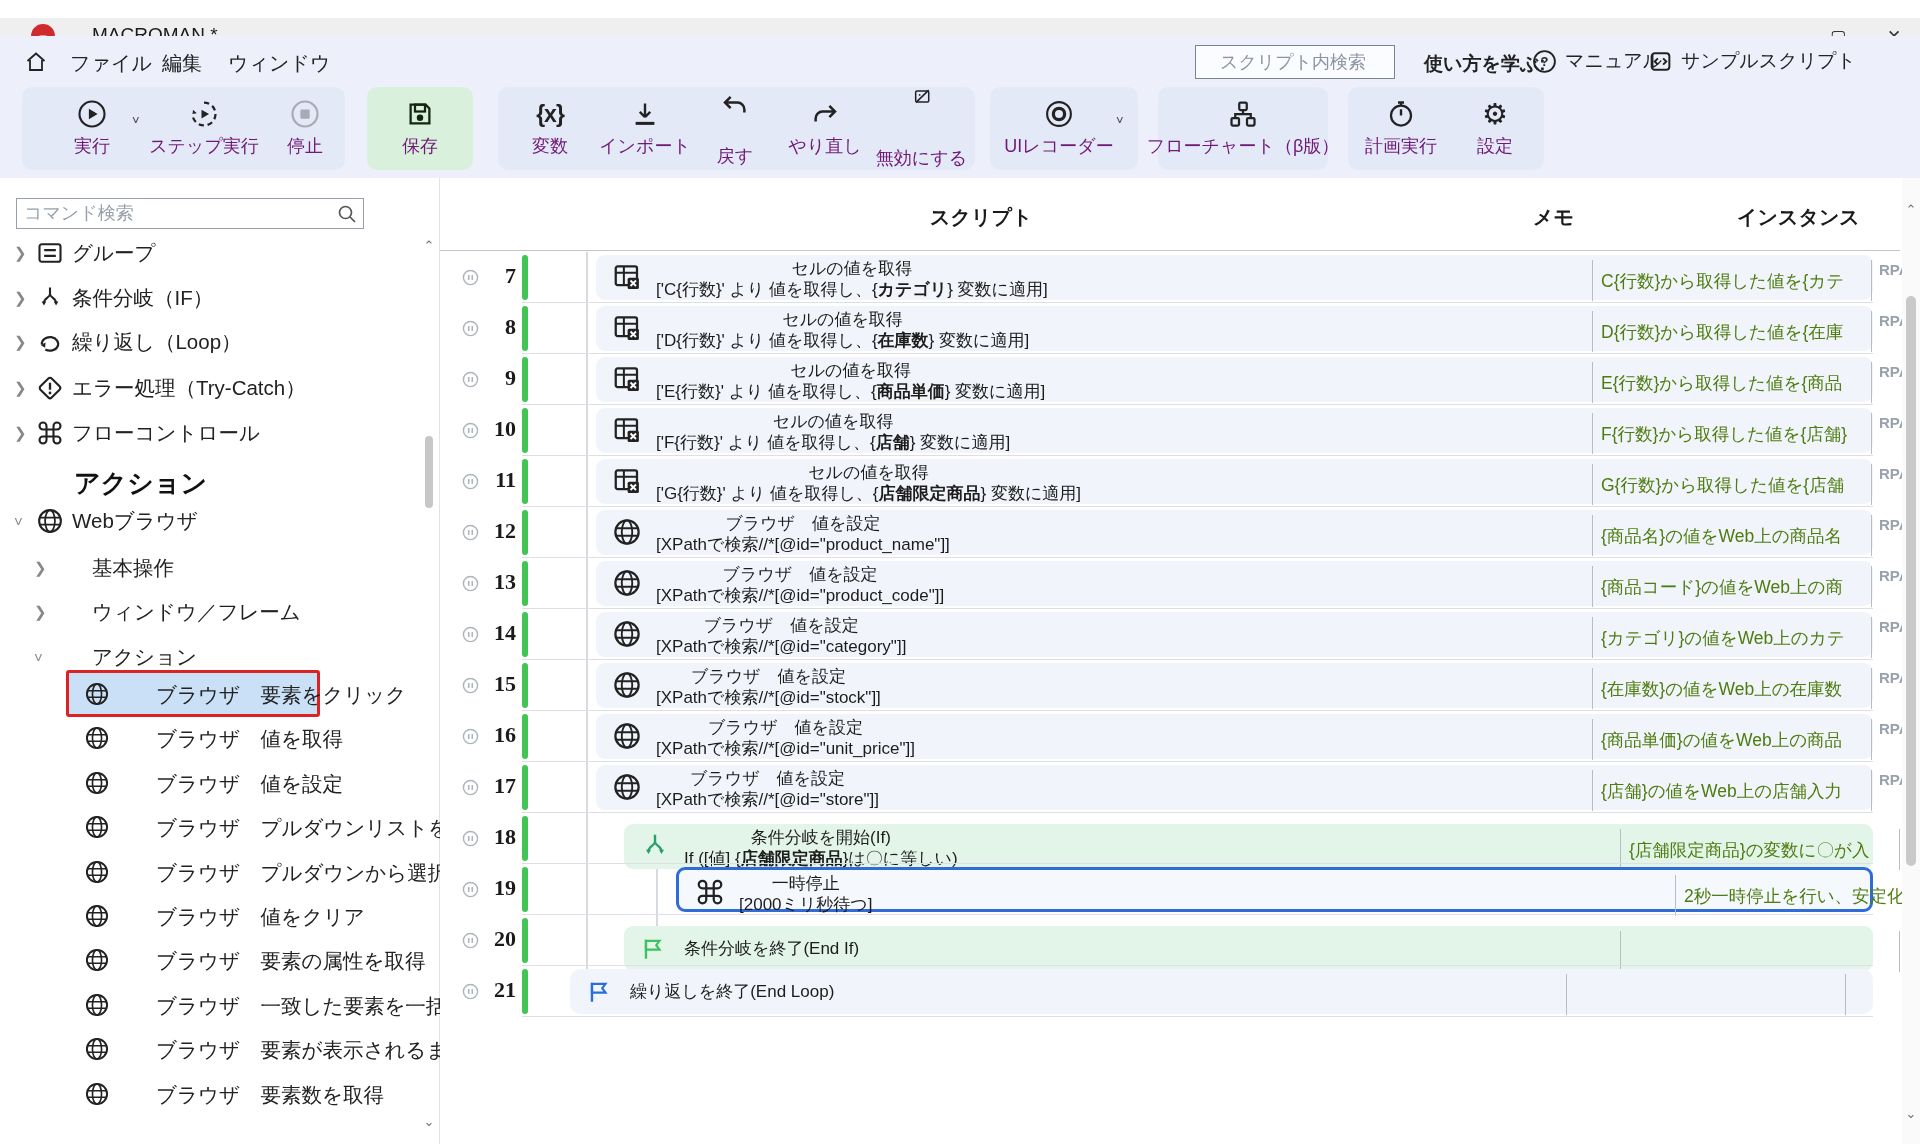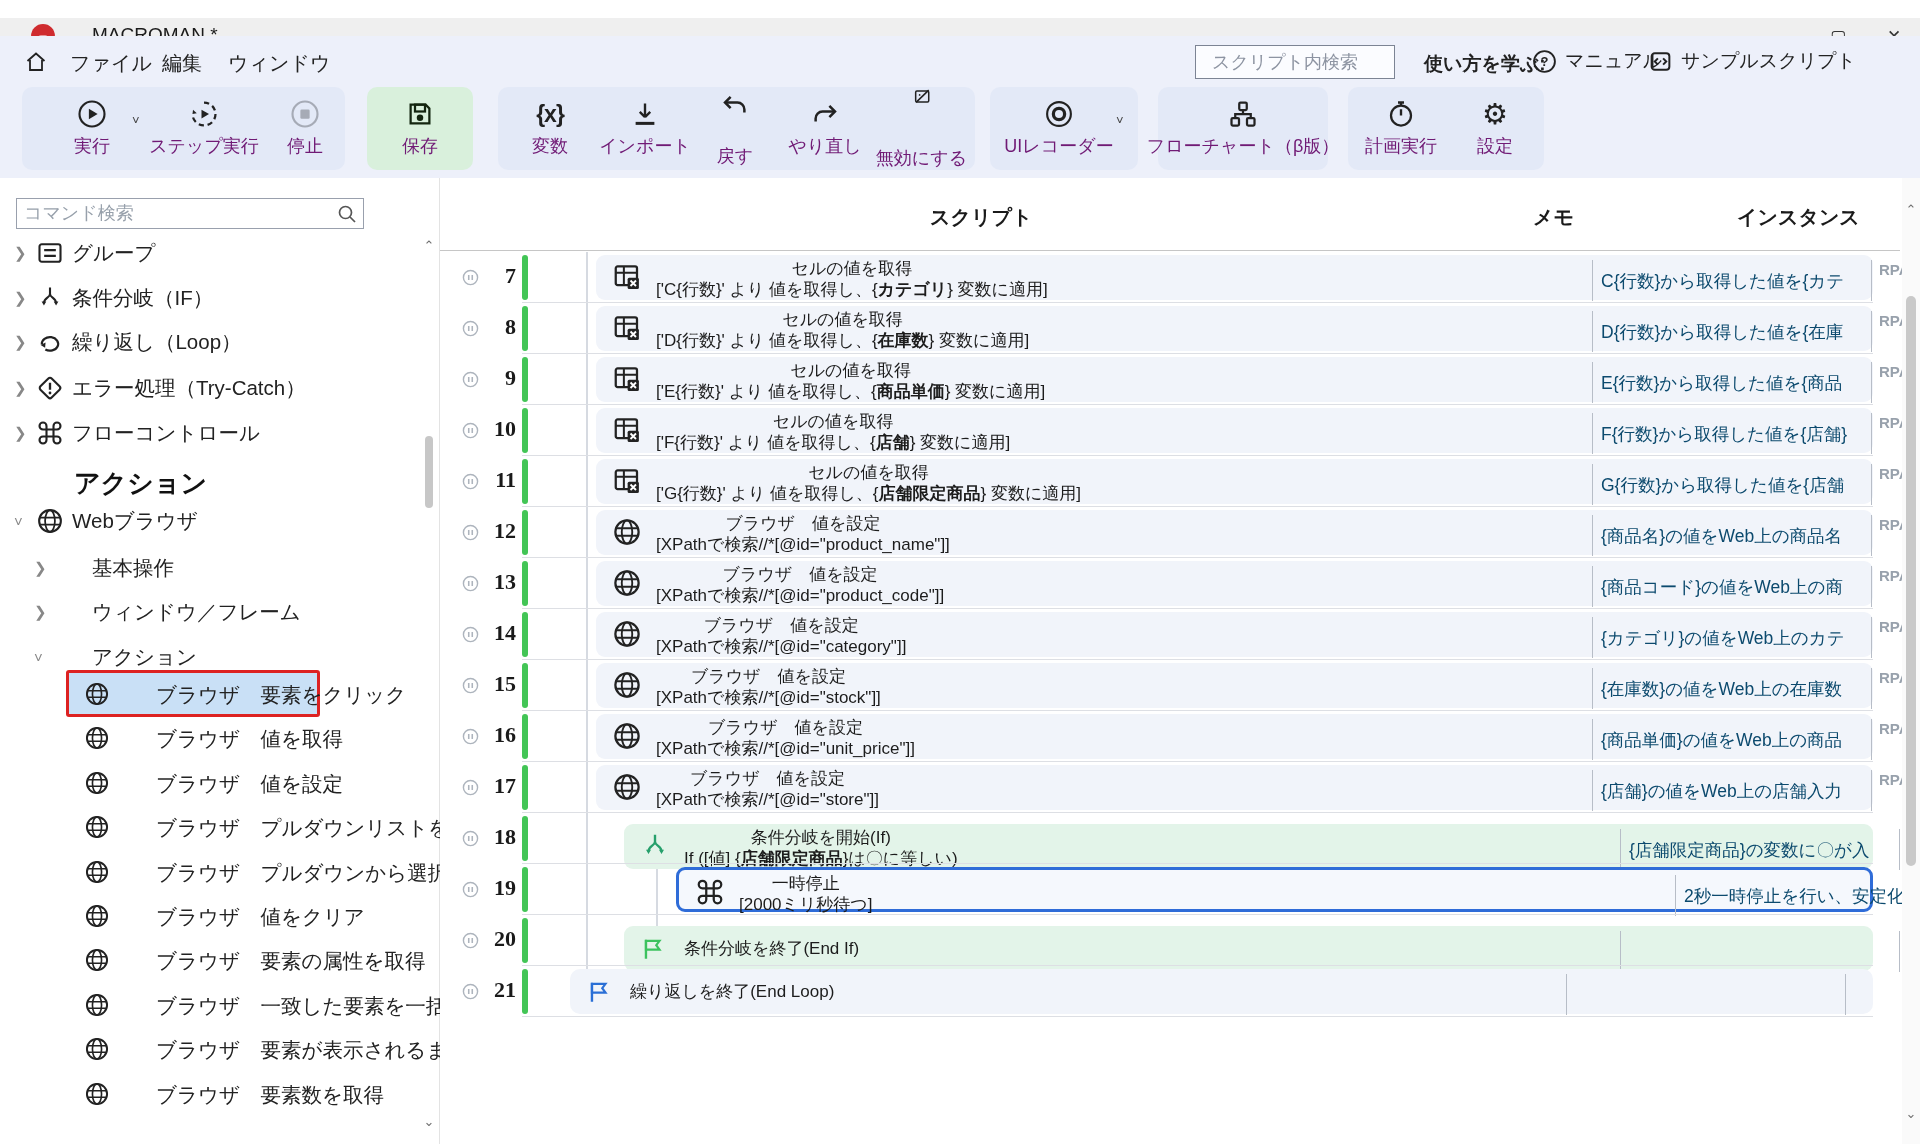--- a/index.html
+++ b/index.html
@@ -17,21 +17,21 @@
 
   
   #topbar { position:absolute; left:0; top:36px; width:1920px; height:142px; background:#edf0fa; }
   .menu-item { position:absolute; top:14px; font-size:20px; color:#222; }
   #home-ic { position:absolute; left:24px; top:14px; }
   #mi-file { left:70px; } #mi-edit { left:162px; } #mi-window { left:228px; }
 
   #script-search { position:absolute; left:1195px; top:9px; width:200px; height:34px; background:#fbfcff;
     border:1.5px solid #7c8494; display:flex; align-items:center; }
   #script-search input { flex:1; border:0; outline:0; background:transparent; font-size:18px; color:#444;
-    padding-left:16px; font-family:inherit; }
+    padding-left:24px; font-family:inherit; }
   #script-search input::placeholder { color:#8d94a2; }
   #learn-label { position:absolute; left:1424px; top:15px; font-size:19px; color:#222; font-weight:600; }
   #manual { position:absolute; left:1532px; top:12px; display:flex; align-items:center; gap:8px; font-size:19px; color:#222; }
   #sample { position:absolute; left:1648px; top:12px; display:flex; align-items:center; gap:8px; font-size:19px; color:#222; }
 
   .tgroup { position:absolute; top:51px; height:83px; background:#e3e9f7; border-radius:10px; }
   .tgroup.green { background:#d9f0dc; }
   #g1 { left:22px;  width:323px; } #g2 { left:367px; width:106px; }
   #g3 { left:498px; width:477px; } #g4 { left:990px; width:148px; }
   #g5 { left:1158px; width:170px; } #g6 { left:1348px; width:196px; }
@@ -82,21 +82,21 @@
   .card .ic-sm { top:10px; }
   .t-excel .ic-excel, .t-browser .ic-globe, .t-if .ic-if, .t-pause .ic-pause,
   .t-endif .ic-flagg, .t-endloop .ic-flagb { display:block; }
   .ctext { position:absolute; left:60px; top:3px; }
   .ctitle { font-size:17px; color:#1c1c1c; line-height:21px; white-space:nowrap;text-align:center; }
   .csub { font-size:17px; color:#1c1c1c; line-height:21px; white-space:nowrap; }
   .csub:empty { display:none; }
   .row.single .ctext { top:12px; }
   .cmemo { position:absolute; left:996px; top:5px; height:41px; width:268px; border-left:1.5px solid #b7bdc7;
     display:flex; align-items:center; overflow:hidden; }
-  .cmemo span { font-size:17.5px; color:#0c4a6e; white-space:nowrap; padding-left:8px; }
+  .cmemo span { font-size:17.5px; color:#4d7c0f; white-space:nowrap; padding-left:8px; }
   .cinst { position:absolute; left:1275px; top:5px; height:41px; width:158px; border-left:1.5px solid #b7bdc7; }
   .cinst span { font-size:15px; font-weight:600; color:#98a1ac; padding-left:7px; display:block; margin-top:1px; }
   .guide { position:absolute; width:1.5px; background:#d6dae1; }
   #vscroll { position:absolute; left:1462px; top:0; width:18px; height:966px; background:#fafafa; }
   #vs-up { position:absolute; left:0; top:24px; width:18px; text-align:center; color:#707070; font-size:13px; }
   #vs-dn { position:absolute; left:0; top:928px; width:18px; text-align:center; color:#707070; font-size:13px; }
   #vs-thumb { position:absolute; left:4px; top:118px; width:10px; height:570px; background:#c9c9c9; border-radius:5px; }
 </style>
 </head>
 <body>

